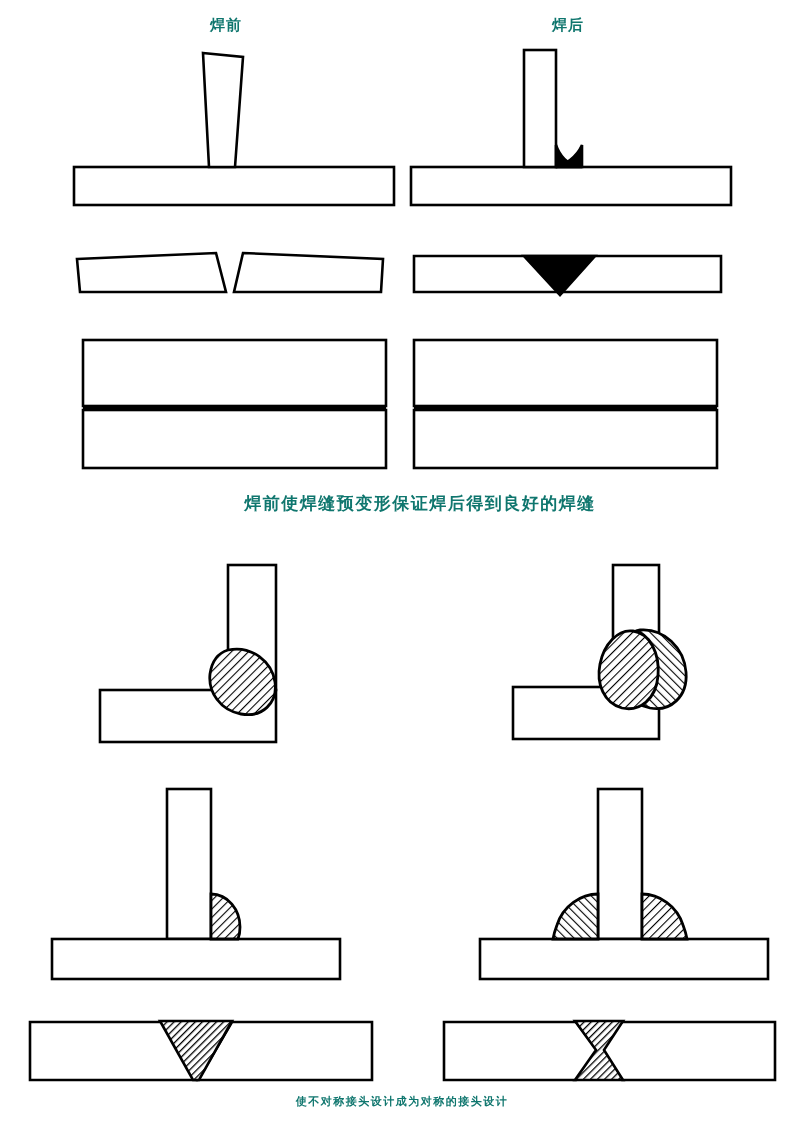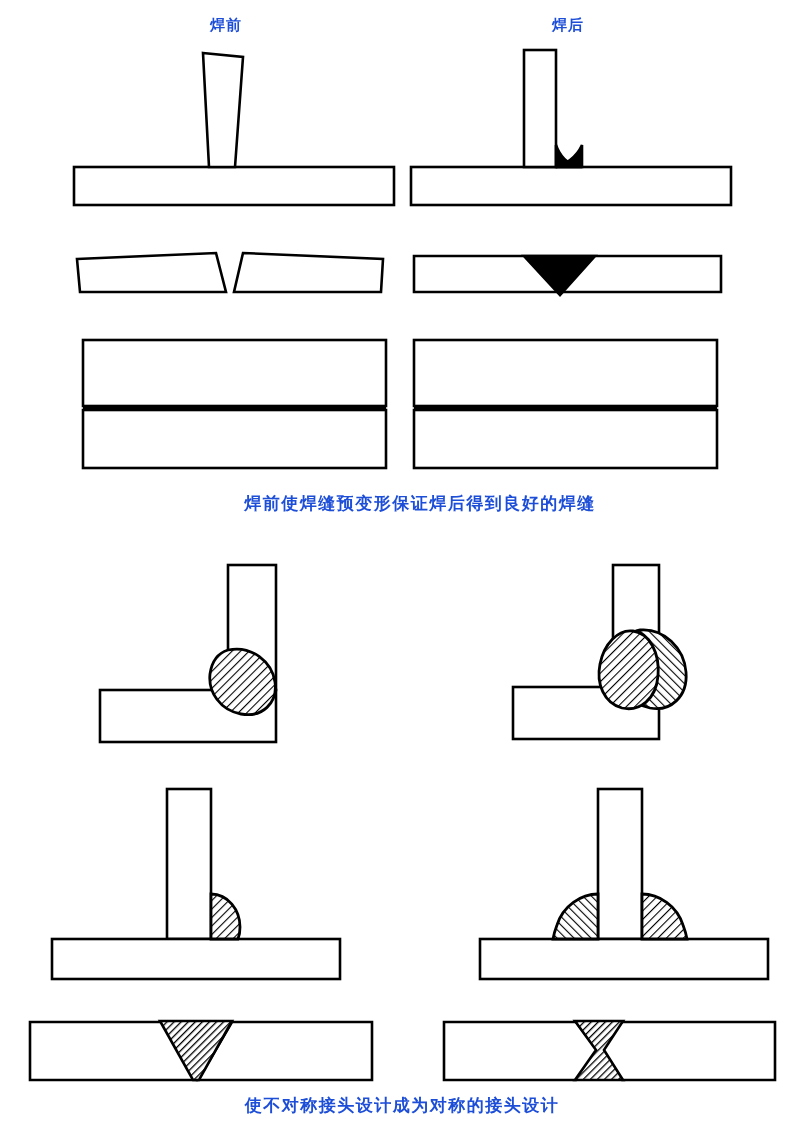--- a/index.html
+++ b/index.html
@@ -24,36 +24,36 @@
     position: absolute;
     top: 0;
     left: 0;
     width: 804px;
     height: 1138px;
   }
   .cap {
     position: absolute;
     text-align: center;
     font-family: "Liberation Serif", serif;
-    color: #1d4ed8;
+    color: #0f766e;
     white-space: nowrap;
     font-weight: 600;
   }
   .label-top {
     font-size: 15px;
     letter-spacing: 1px;
   }
   .caption-mid {
     font-size: 17px;
     letter-spacing: 1.5px;
     width: 804px;
     left: 0;
   }
   .caption-bottom {
-    font-size: 17px;
+    font-size: 11px;
     letter-spacing: 1.5px;
     width: 804px;
     left: 0;
   }
 </style>
 </head>
 <body>
 
 <div id="page">
 

